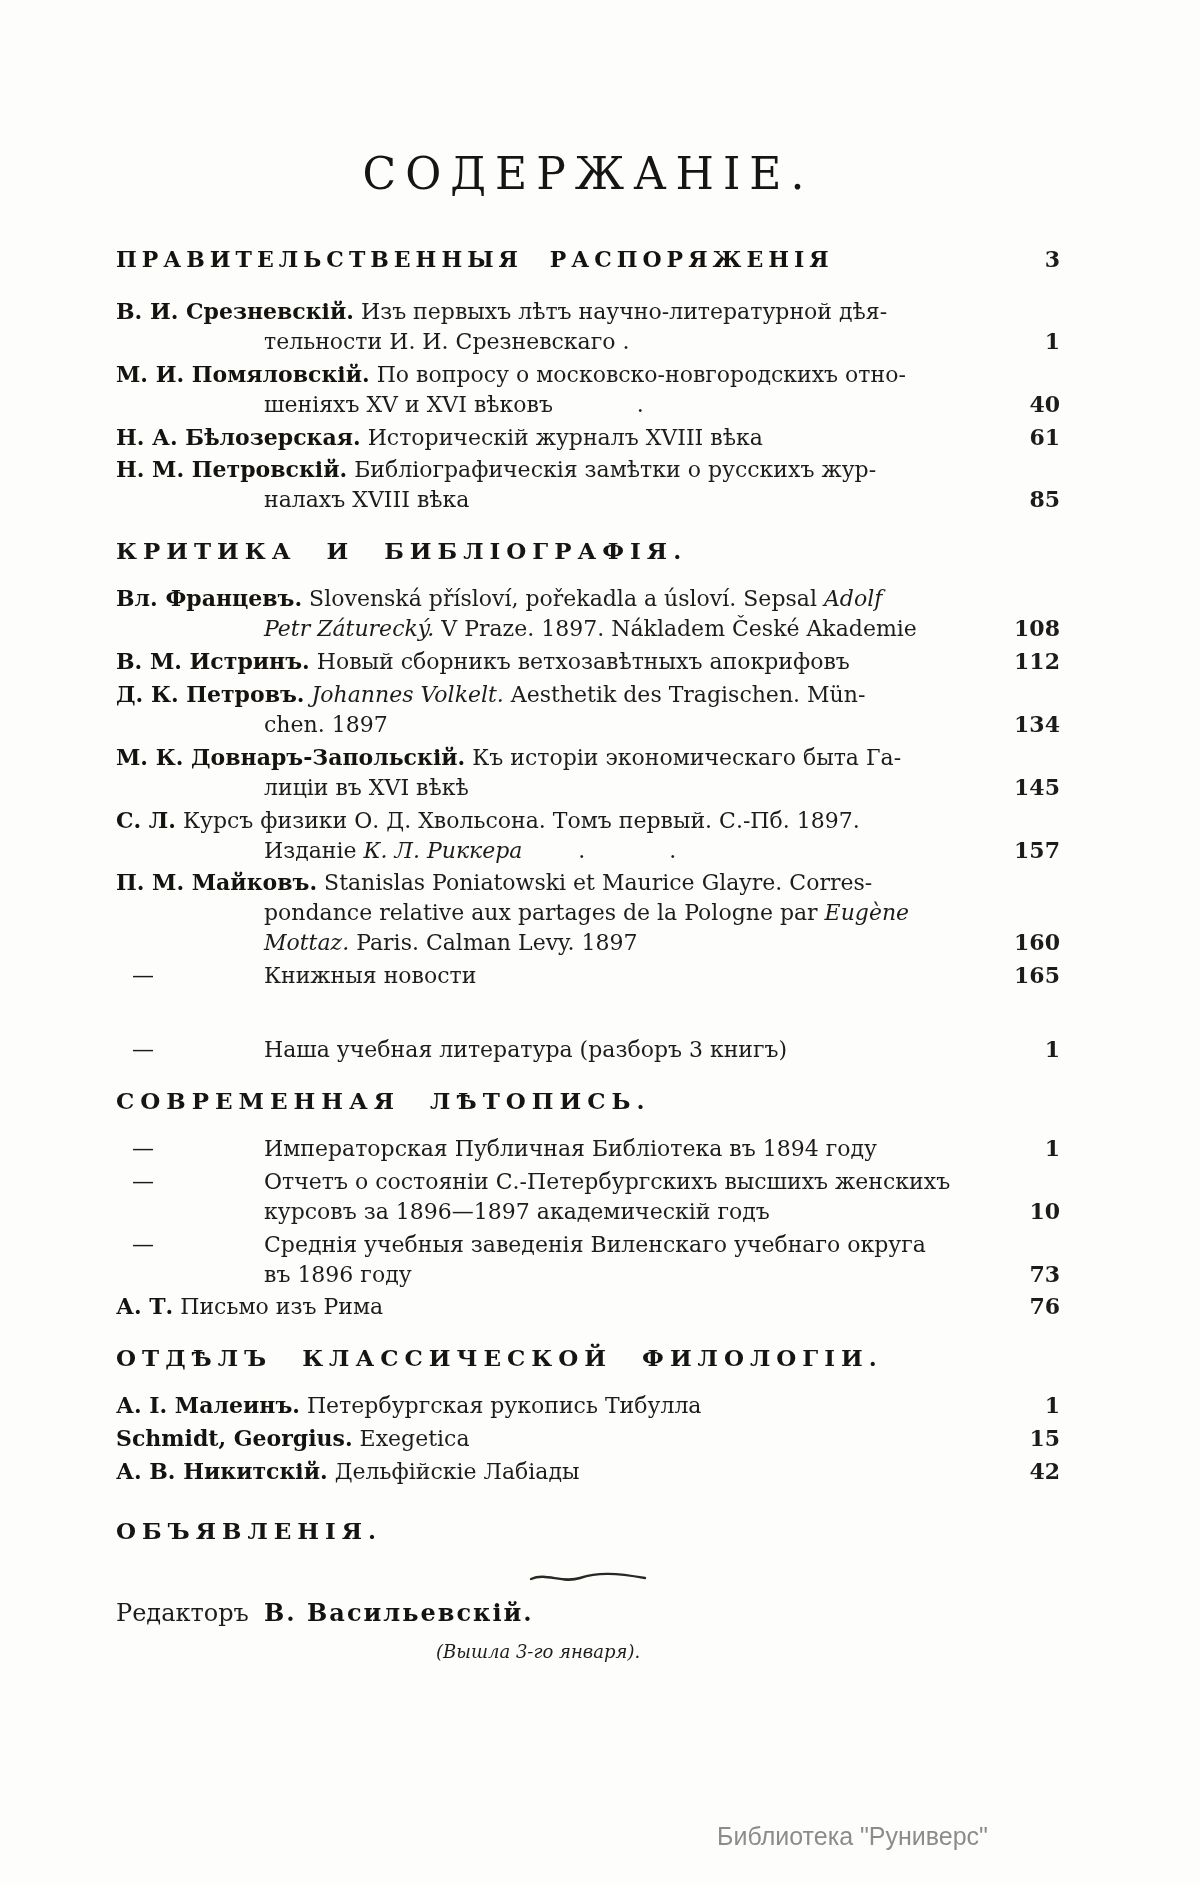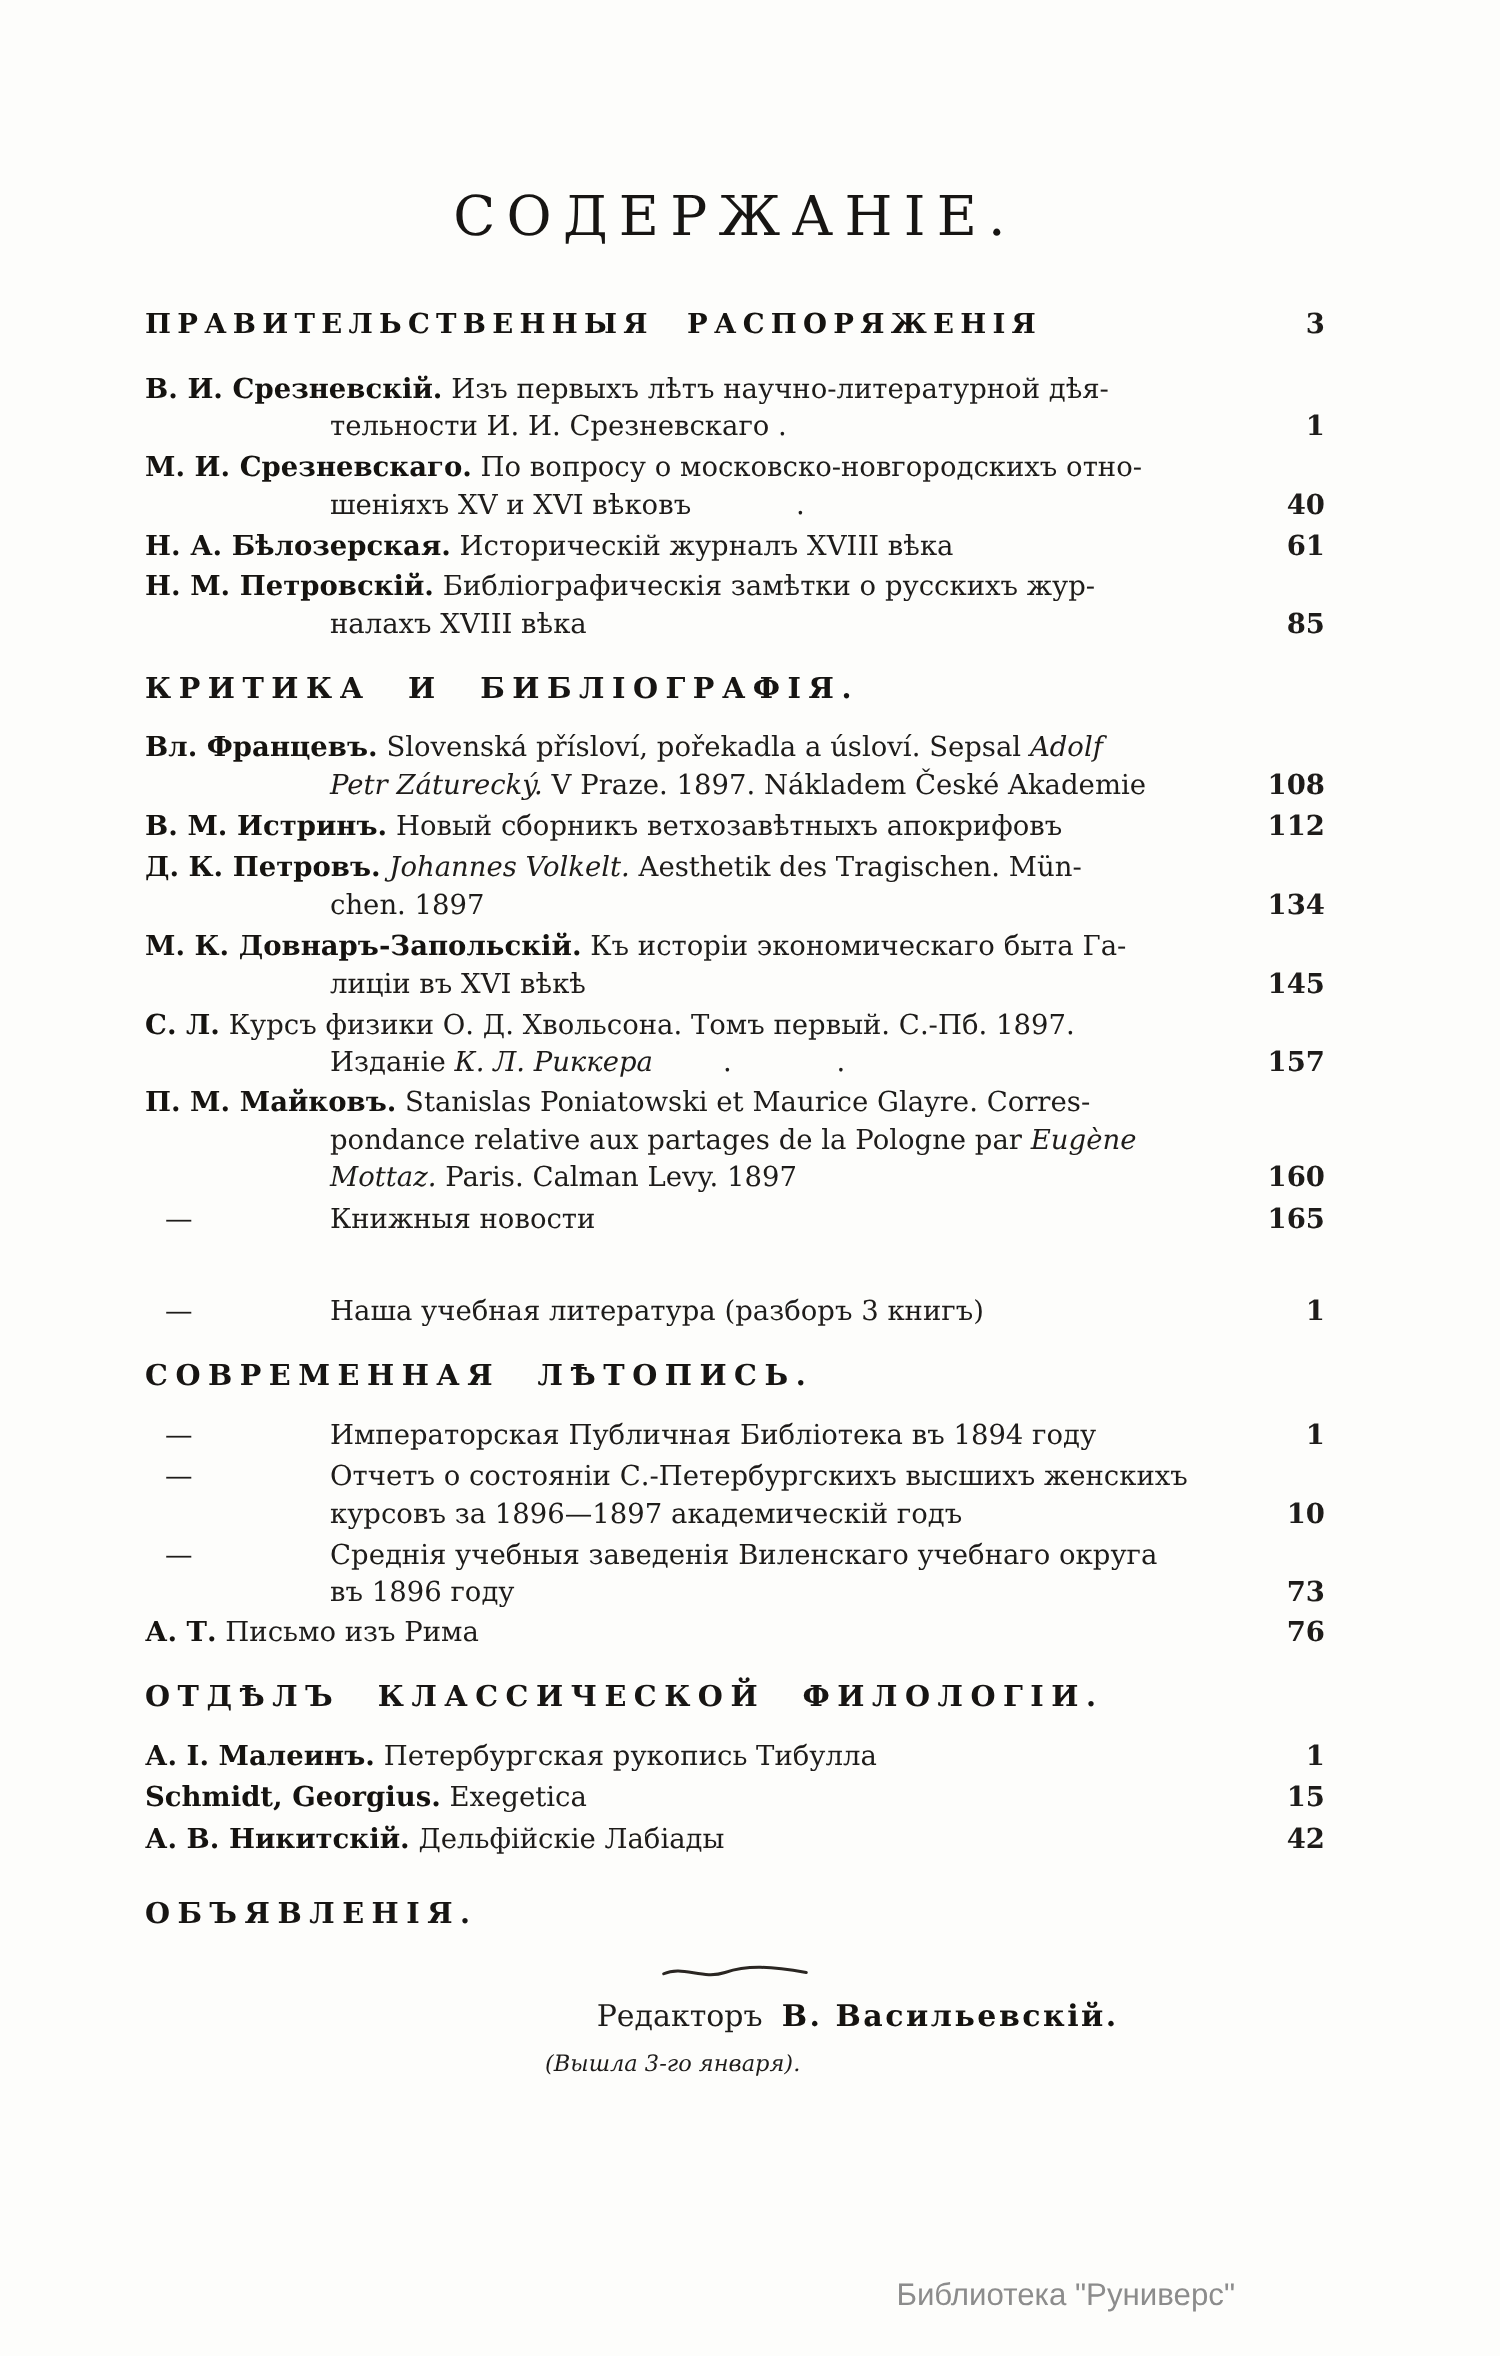--- a/index.html
+++ b/index.html
@@ -36,21 +36,21 @@
 
   .section-head {
     text-align:left; font-size:23px; font-weight:bold;
     letter-spacing:6px; word-spacing:16px; margin:22px 0 20px; color:#171513;
   }
   .head-ads { margin:30px 0 0; }
 
   .flourish { text-align:center; margin:26px 0 4px; }
   .flourish svg { display:inline-block; }
 
-  .editor-line { text-align:right; padding-right:165px; font-size:24px; margin-top:8px; }
+  .editor-line { text-align:left; padding-right:165px; font-size:24px; margin-top:8px; }
   .editor-name { font-weight:bold; letter-spacing:2px; color:#151310; }
 
   .release-note { margin-left:320px; margin-top:14px; font-size:18px; font-style:italic; }
 
   .watermark {
     position:absolute; top:1822px; right:212px;
     font-family:"Liberation Sans", sans-serif; font-size:25px; color:#8c8c8c;
   }
 </style>
 </head>
@@ -66,21 +66,21 @@
     <div class="page">3</div>
   </div>
 
   <div class="entry">
     <div class="entry-text"><span class="author">В. И. Срезневскій.</span><span> Изъ первыхъ лѣтъ научно-литературной дѣя-
 тельности И. И. Срезневскаго .</span></div>
     <div class="page">1</div>
   </div>
 
   <div class="entry">
-    <div class="entry-text"><span class="author">М. И. Срезневскаго.</span><span> По вопросу о московско-новгородскихъ отно-
+    <div class="entry-text"><span class="author">М. И. Помяловскій.</span><span> По вопросу о московско-новгородскихъ отно-
 шеніяхъ XV и XVI вѣковъ            .</span></div>
     <div class="page">40</div>
   </div>
 
   <div class="entry">
     <div class="entry-text"><span class="author">Н. А. Бѣлозерская.</span><span> Историческій журналъ XVIII вѣка</span></div>
     <div class="page">61</div>
   </div>
 
   <div class="entry">

